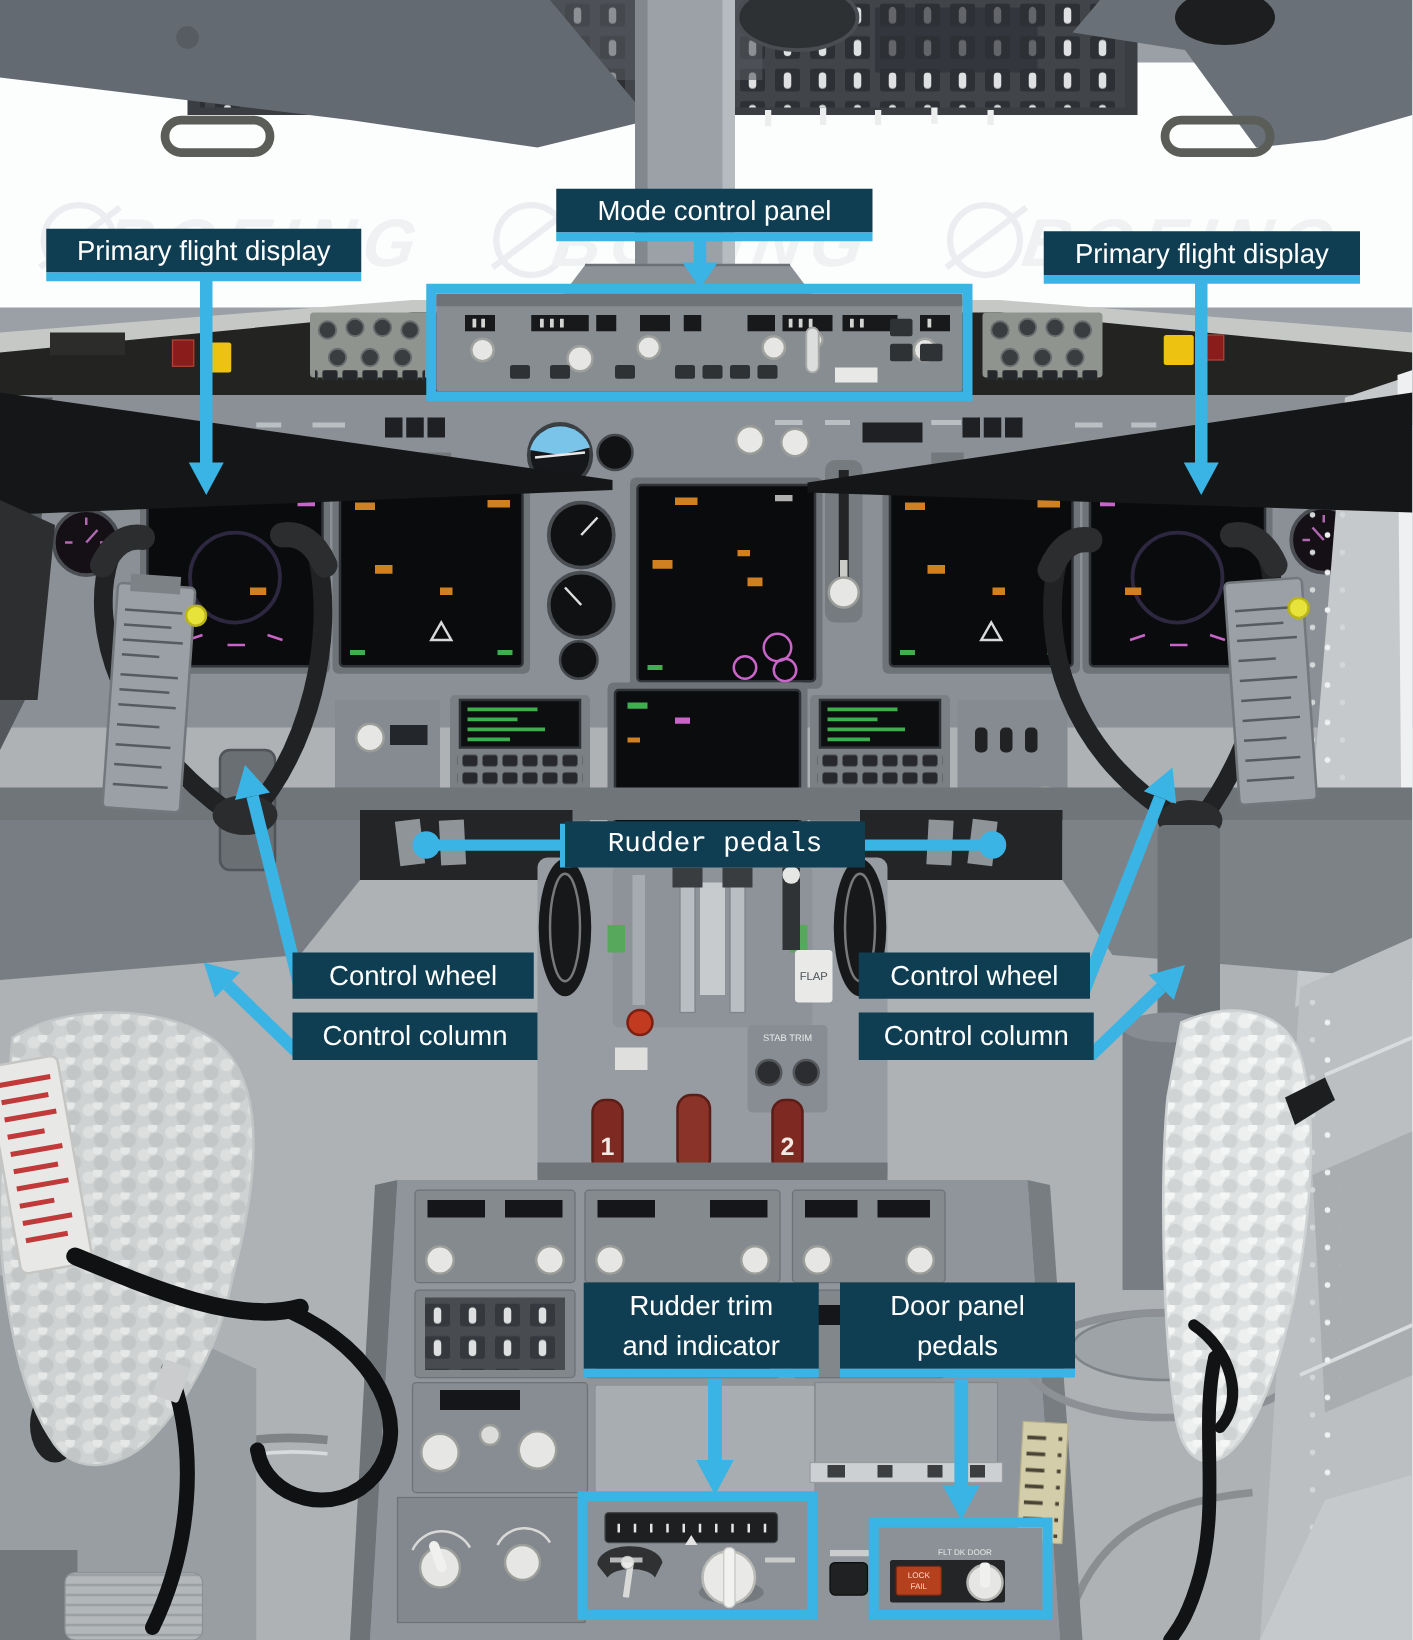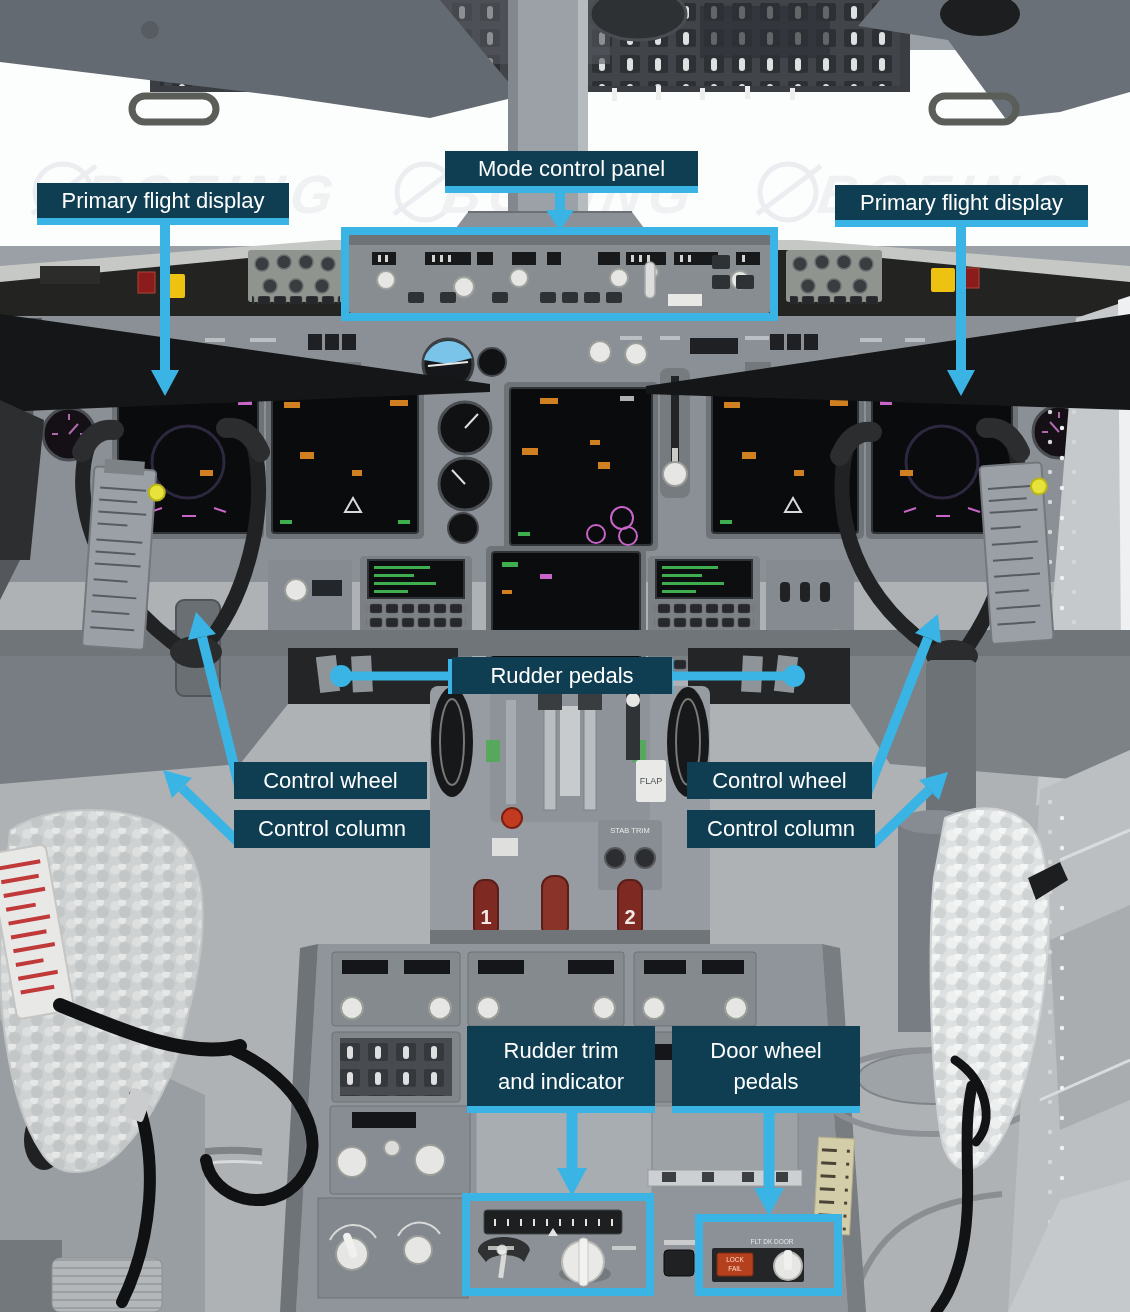--- a/index.html
+++ b/index.html
@@ -9,21 +9,21 @@
   .ann-cyan{fill:var(--annotation-cyan);}
   .ann-line{stroke:var(--annotation-cyan);fill:none;}
   .ann-rect{stroke:var(--annotation-cyan);fill:none;stroke-width:8;}
   .label{position:absolute;z-index:30;}
   .label-box{background:var(--label-background);color:var(--label-text);
              font-size:22px;line-height:1.42;display:flex;flex-direction:column;
              align-items:center;justify-content:center;text-align:center;
              width:100%;box-sizing:border-box;}
   .label-bar{width:100%;height:7px;background:var(--annotation-cyan);}
   .one-line .label-box{height:35px;}
-  .two-line .label-box{height:80px;}
+  .two-line .label-box{height:69px;}
   .svgtxt{font-family:"Liberation Sans", sans-serif;}
 </style>
 </head>
 <body>
 
 <div class="stage">
 
 <svg class="layer" viewBox="0 0 1130 1312">
   <defs>
     <pattern id="toggles" width="28" height="26" patternUnits="userSpaceOnUse">
@@ -742,21 +742,21 @@
   <div class="label-bar"></div>
 </div>
 
 <div class="label one-line" style="left:835px;top:185px;width:253px;">
   <div class="label-box">
         <span>Primary flight display</span>
       </div>
   <div class="label-bar"></div>
 </div>
 
-<div class="label one-line" style="left:452px;top:657px;width:220px;">
+<div class="label one-line" style="left:452px;top:657px;width:240px;font-family:Liberation Mono, monospace;">
   <div class="label-box" style="height:37px;">
         <span>Rudder pedals</span>
       </div>
 </div>
 
 <div class="label one-line" style="left:234px;top:762px;width:193px;">
   <div class="label-box" style="height:37px;">
         <span>Control wheel</span>
       </div>
 </div>
@@ -780,19 +780,19 @@
 <div class="label two-line" style="left:467px;top:1026px;width:188px;">
   <div class="label-box">
     <span>Rudder trim</span>
     <span>and indicator</span>
   </div>
   <div class="label-bar"></div>
 </div>
 
 <div class="label two-line" style="left:672px;top:1026px;width:188px;">
   <div class="label-box">
-    <span>Door wheel</span>
+    <span>Door panel</span>
     <span>pedals</span>
   </div>
   <div class="label-bar"></div>
 </div>
 
 </div>
 
 </body></html>

